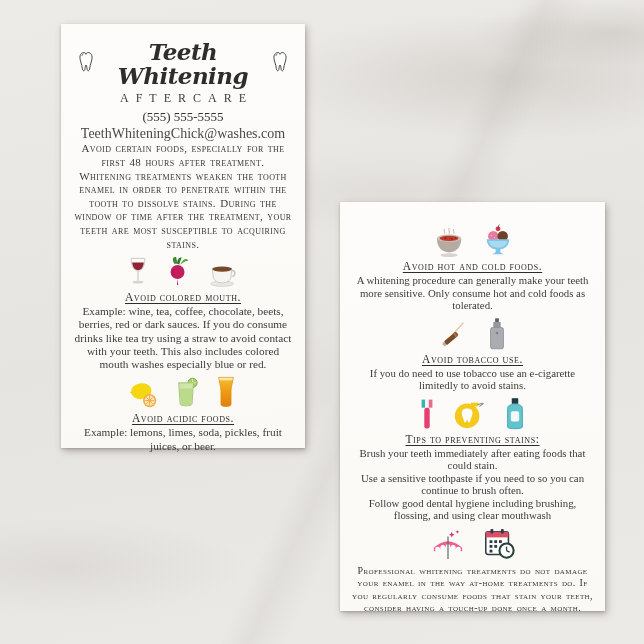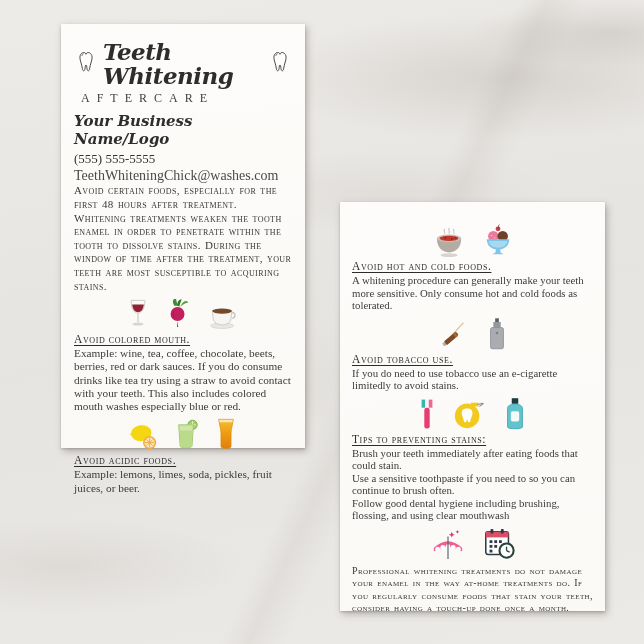--- a/index.html
+++ b/index.html
@@ -13,21 +13,21 @@
       radial-gradient(ellipse 240px 60px at 60% 30%, rgba(150,140,130,0.10), rgba(150,140,130,0) 70%),
       radial-gradient(ellipse 260px 70px at 10% 88%, rgba(150,142,132,0.14), rgba(150,142,132,0) 70%),
       radial-gradient(ellipse 300px 90px at 45% 60%, rgba(160,152,142,0.08), rgba(160,152,142,0) 70%),
       linear-gradient(115deg, rgba(255,255,255,0) 55%, rgba(140,132,122,0.10) 58%, rgba(255,255,255,0) 62%),
       linear-gradient(170deg, #edebe8 0%, #e6e4e1 50%, #eceae7 100%);
   }
   .card{
     position:absolute;box-sizing:border-box;background:#fcfbf9;
     background-image:linear-gradient(175deg,#fdfcfa 0%,#faf9f6 100%);
     box-shadow:2px 3px 7px rgba(108,102,95,0.45), 0 1px 2px rgba(108,102,95,0.35);
-    color:#3a3a3a;
+    text-align:center;color:#3a3a3a;
   }
   .card-front{left:61px;top:24px;width:244px;height:424px;padding:16px 13px 8px;}
   .card-back{left:340px;top:202px;width:265px;height:409px;padding:17px 12px 8px;}
 
   .header-row{display:flex;align-items:center;justify-content:center;gap:5px;}
   .script{
     font-family:"DejaVu Serif",serif;font-style:italic;font-weight:bold;color:#2d2d2d;
   }
   .title{font-size:23px;line-height:1.05;letter-spacing:-0.5px;}
   .subtitle{margin-top:3px;font-size:12px;letter-spacing:7px;text-indent:7px;color:#3f3f3f;}
@@ -67,21 +67,20 @@
       <span class="script title">Teeth Whitening</span>
       <span>
         <svg width="24" height="26" viewBox="0 0 28 30">
           <path d="M7,11 C6,4 13,2 14,6 C15,2 22,4 21,11 C20.5,15 19,17 18.2,23 C17.8,26 15.6,26 15.2,23 C14.9,20.5 14.6,18.5 14,18.5 C13.4,18.5 13.1,20.5 12.8,23 C12.4,26 10.2,26 9.8,23 C9,17 7.5,15 7,11 Z" fill="#fdfdfb" stroke="#3e3e3e" stroke-width="1.1"></path>
           <path d="M9.2,8 C9.2,6.5 10.2,5.5 11.2,5.4" fill="none" stroke="#3e3e3e" stroke-width="0.8"></path>
         </svg>
       </span>
     </div>
 
     <div class="subtitle">AFTERCARE</div>
-    <div class="script business">Your Business Name/Logo</div>
     <div class="phone">(555) 555-5555</div>
     <div class="email">TeethWhiteningChick@washes.com</div>
 
     <div class="intro smallcaps">Avoid certain foods, especially for the first 48 hours after treatment. Whitening treatments weaken the tooth enamel in order to penetrate within the tooth to dissolve stains. During the window of time after the treatment, your teeth are most susceptible to acquiring stains.</div>
 
     <div class="icon-row">
       <span>
         <svg width="22" height="31" viewBox="0 0 24 34">
           <path d="M4.5,1.5 C4.5,11 8,15.5 12,15.5 C16,15.5 19.5,11 19.5,1.5 Z" fill="none" stroke="#c9c6c2" stroke-width="1"></path>
           <path d="M5.6,6 C6.4,12.3 9,14.4 12,14.4 C15,14.4 17.6,12.3 18.4,6 Z" fill="#8e2433"></path>

